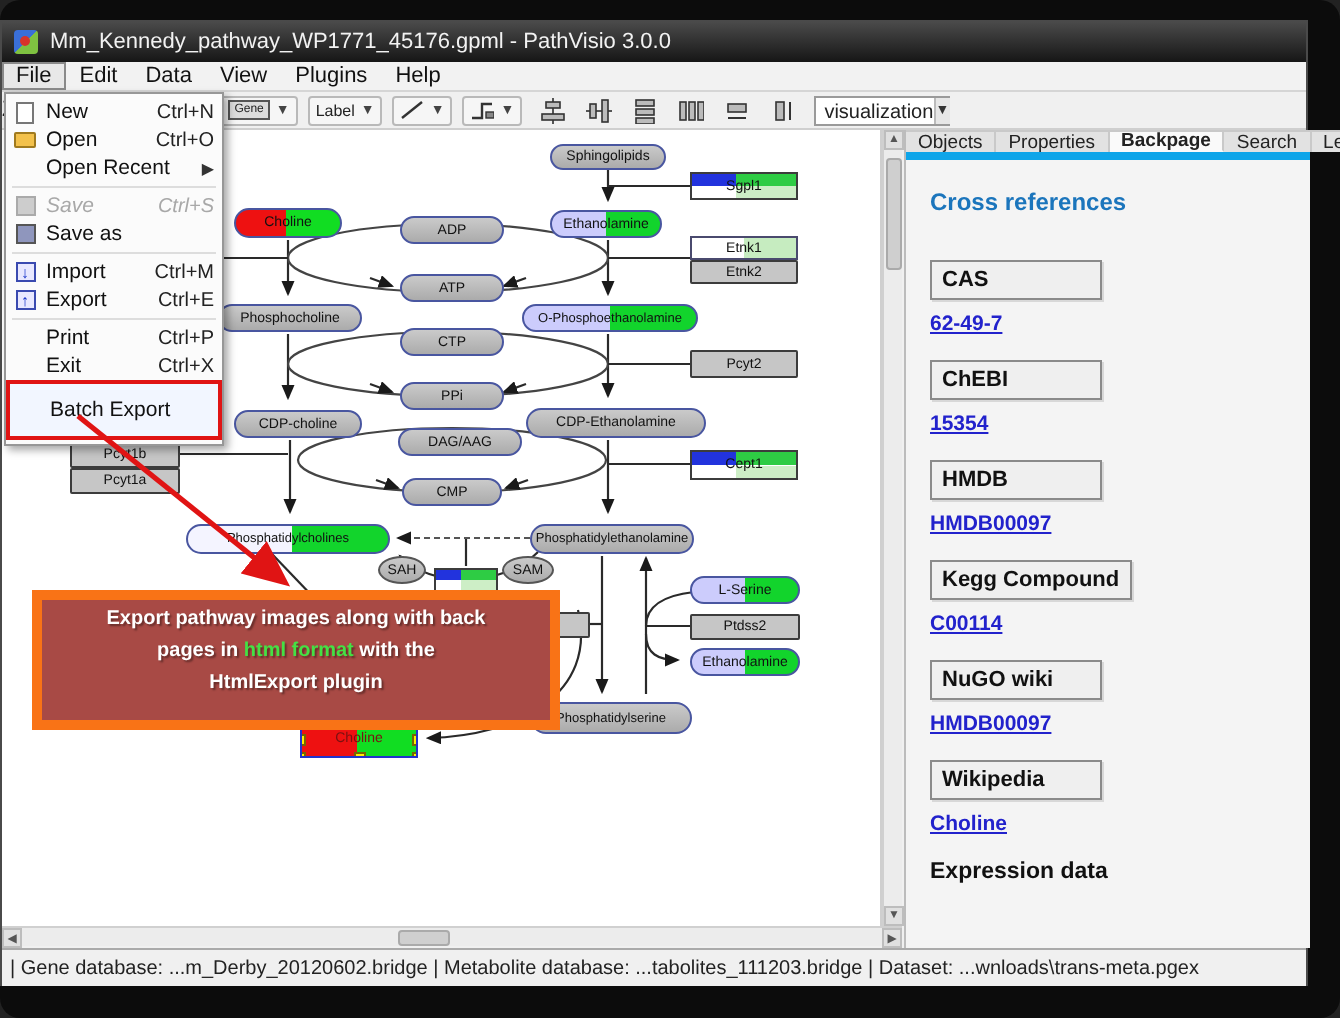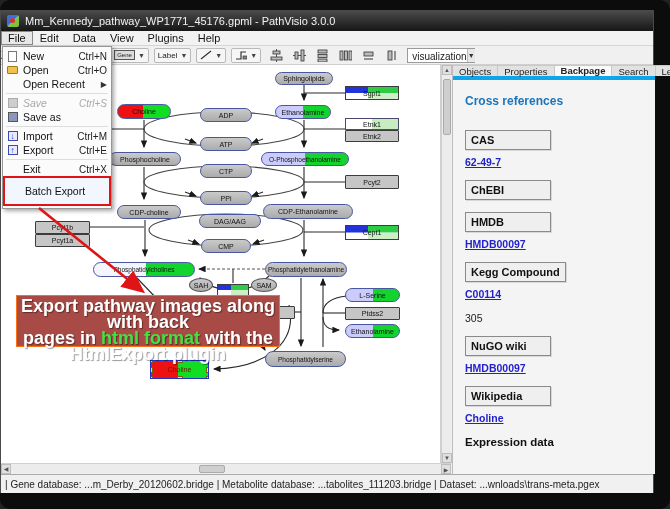--- a/index.html
+++ b/index.html
@@ -71,21 +71,21 @@
   .mi .sub{margin-left:auto;font-size:8px;color:#333;}
   .msep{height:1px;background:#ddd;margin:2px 3px;}
   .mi.batch{border:2px solid #e01414;height:30px;background:#f2f6ff;}
   .ic-new{width:9px;height:11px;background:#fff;border:1px solid #777;}
   .ic-open{width:11px;height:8px;background:#f3c14b;border:1px solid #a07a1e;border-radius:1px;}
   .ic-save{width:10px;height:10px;background:#8f96bd;border:1px solid #555;}
   .ic-save.dis{background:#cdcdcd;border-color:#aaa;}
   .ic-port{width:10px;height:10px;background:#e8e8ff;border:1px solid #3a4ab0;color:#1733c9;font-size:8px;line-height:9px;text-align:center;font-weight:bold;}
   
   .overlay-svg{position:absolute;left:0;top:0;z-index:15;pointer-events:none;}
-  .callout{position:absolute;left:15px;top:284px;width:264px;height:52px;background:#a84a45;border:1px solid #f97316;z-index:14;color:#fff;font-weight:bold;font-size:18px;text-align:center;line-height:16px;padding-top:2px;text-shadow:1px 1px 1px rgba(0,0,0,.4);}
+  .callout{position:absolute;left:15px;top:284px;width:264px;height:70px;background:#a84a45;border:5px solid #f97316;z-index:14;color:#fff;font-weight:bold;font-size:10px;text-align:center;line-height:16px;padding-top:2px;text-shadow:1px 1px 1px rgba(0,0,0,.4);}
   .callout .hl{color:#44e144;}
 </style>
 </head>
 <body>
 
 <div class="frame">
   <div class="window">
 
     <div class="titlebar">
       <div class="appicon"></div>
@@ -285,31 +285,31 @@
       </div>
       <div class="panel-content">
         <div class="xref-heading">Cross references</div>
 
         <div class="xsec">
           <div class="xbox">CAS</div>
           <a class="xlink" href="#">62-49-7</a>
         </div>
         <div class="xsec">
           <div class="xbox">ChEBI</div>
+          <a class="xlink" href="#">15354</a>
         </div>
         <div class="xsec">
           <div class="xbox">HMDB</div>
           <a class="xlink" href="#">HMDB00097</a>
         </div>
         <div class="xsec">
           <div class="xbox">Kegg Compound</div>
           <a class="xlink" href="#">C00114</a>
         </div>
         <div class="xsec">
-          <span class="xplain">305</span>
         </div>
         <div class="xsec">
           <div class="xbox">NuGO wiki</div>
           <a class="xlink" href="#">HMDB00097</a>
         </div>
         <div class="xsec">
           <div class="xbox">Wikipedia</div>
           <a class="xlink" href="#">Choline</a>
         </div>
 
@@ -364,20 +364,25 @@
         <span class="sc">Ctrl+M</span>
       </div>
       <div class="mi">
         <span class="ic">
             <span class="ic-port">↑</span>
           </span>
         <span class="lbl">Export</span>
         <span class="sc">Ctrl+E</span>
       </div>
       <div class="msep"></div>
+      <div class="mi">
+        <span class="ic"></span>
+        <span class="lbl">Print</span>
+        <span class="sc">Ctrl+P</span>
+      </div>
       <div class="mi">
         <span class="ic"></span>
         <span class="lbl">Exit</span>
         <span class="sc">Ctrl+X</span>
       </div>
       <div class="mi batch">
         <span class="ic"></span>
         <span class="lbl">Batch Export</span>
       </div>
     </div>

